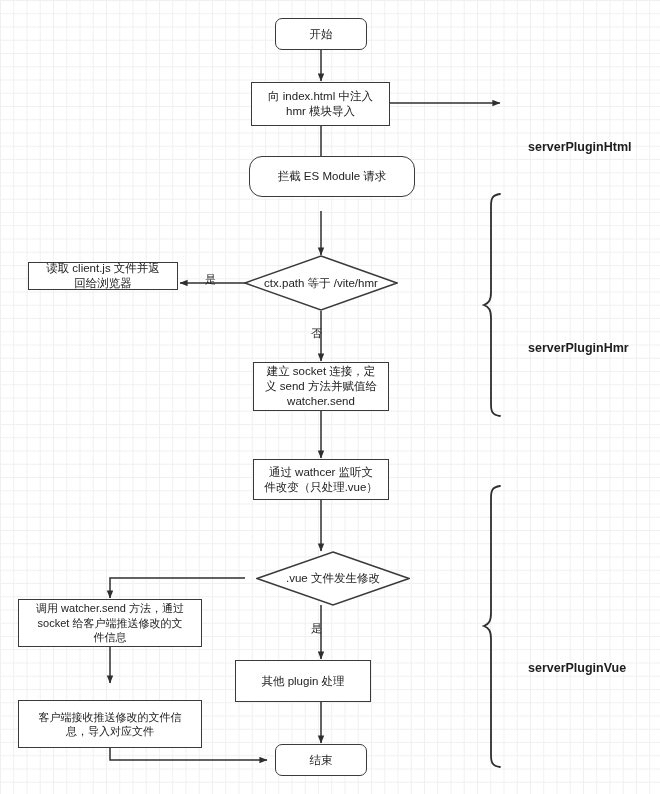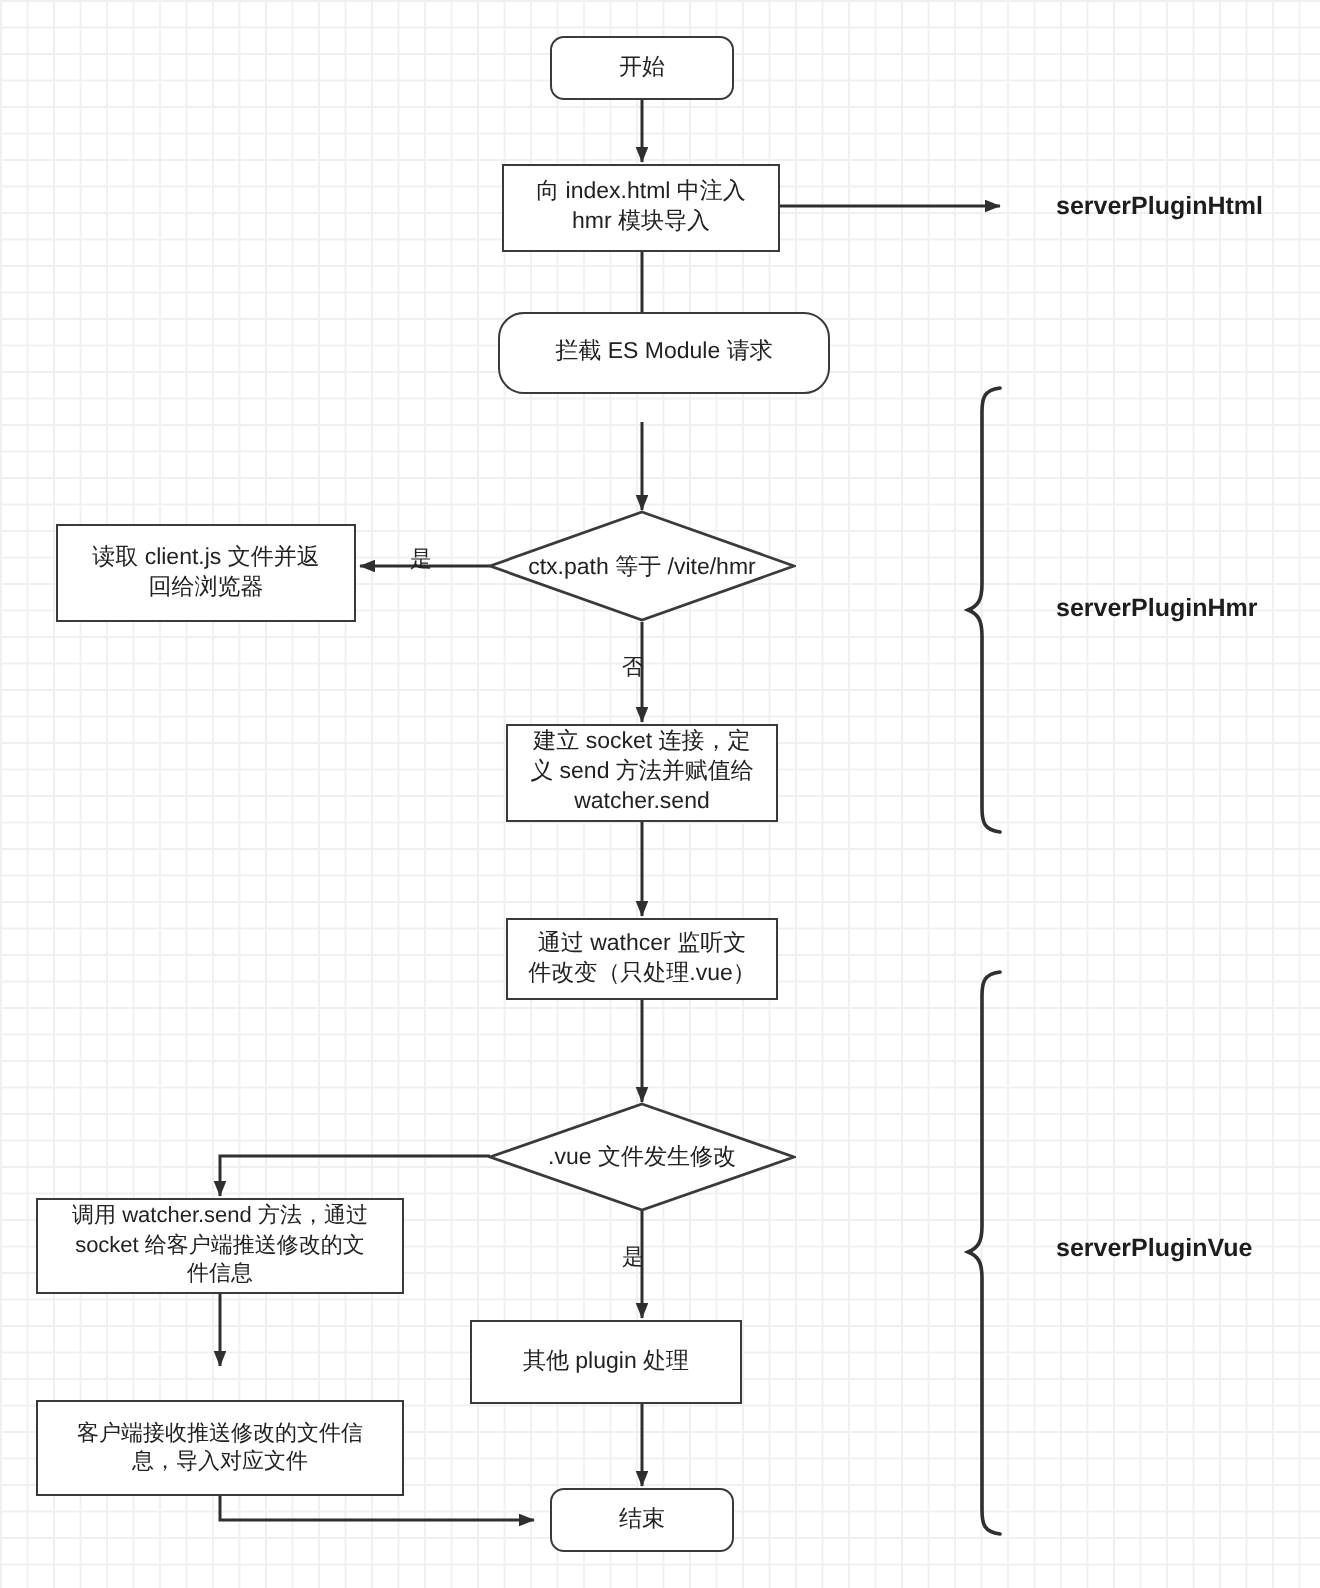--- a/index.html
+++ b/index.html
@@ -89,20 +89,21 @@
     z-index: 4;
     white-space: nowrap;
   }
   .group-label {
     position: absolute;
     font-size: 12.5px;
     font-weight: bold;
     color: #1d1d1d;
     z-index: 4;
     white-space: nowrap;
+    margin-top: 44px;
   }
   .brace {
     position: absolute;
     z-index: 2;
   }
 </style>
 </head>
 <body>
 
 <div id="canvas">
@@ -156,37 +157,37 @@
     <span class="node-text">拦截 ES Module 请求</span>
   </div>
 
   <div class="diamond-wrap" style="left:244px; top:255px; width:154px; height:56px;">
     <svg width="154" height="56" viewBox="0 0 154 56" xmlns="http://www.w3.org/2000/svg">
       <polygon points="77,1 153,28 77,55 1,28" fill="#ffffff" stroke="#3a3a3a" stroke-width="1.4"></polygon>
     </svg>
     <span class="diamond-label">ctx.path 等于 /vite/hmr</span>
   </div>
 
-  <div class="node" style="left:28px; top:262px; width:150px; height:49px;text-align:center;">
+  <div class="node" style="left:28px; top:262px; width:150px; height:28px;text-align:center;">
     <span class="node-text">读取 client.js 文件并返
 回给浏览器</span>
   </div>
 
   <div class="node" style="left:253px; top:362px; width:136px; height:49px;">
     <span class="node-text">建立 socket 连接，定
 义 send 方法并赋值给
 watcher.send</span>
   </div>
 
   <div class="node" style="left:253px; top:459px; width:136px; height:41px;">
     <span class="node-text">通过 wathcer 监听文
 件改变（只处理.vue）</span>
   </div>
 
-  <div class="diamond-wrap" style="left:244px; top:551px; width:154px; height:55px;">
+  <div class="diamond-wrap" style="left:256px; top:551px; width:154px; height:55px;">
     <svg width="154" height="55" viewBox="0 0 154 55" xmlns="http://www.w3.org/2000/svg">
       <polygon points="77,1 153,27.5 77,54 1,27.5" fill="#ffffff" stroke="#3a3a3a" stroke-width="1.4"></polygon>
     </svg>
     <span class="diamond-label">.vue 文件发生修改</span>
   </div>
 
   <div class="node" style="left:18px; top:599px; width:184px; height:48px; font-size:11px; line-height:14.5px;">
     <span class="node-text">调用 watcher.send 方法，通过
 socket 给客户端推送修改的文
 件信息</span>

